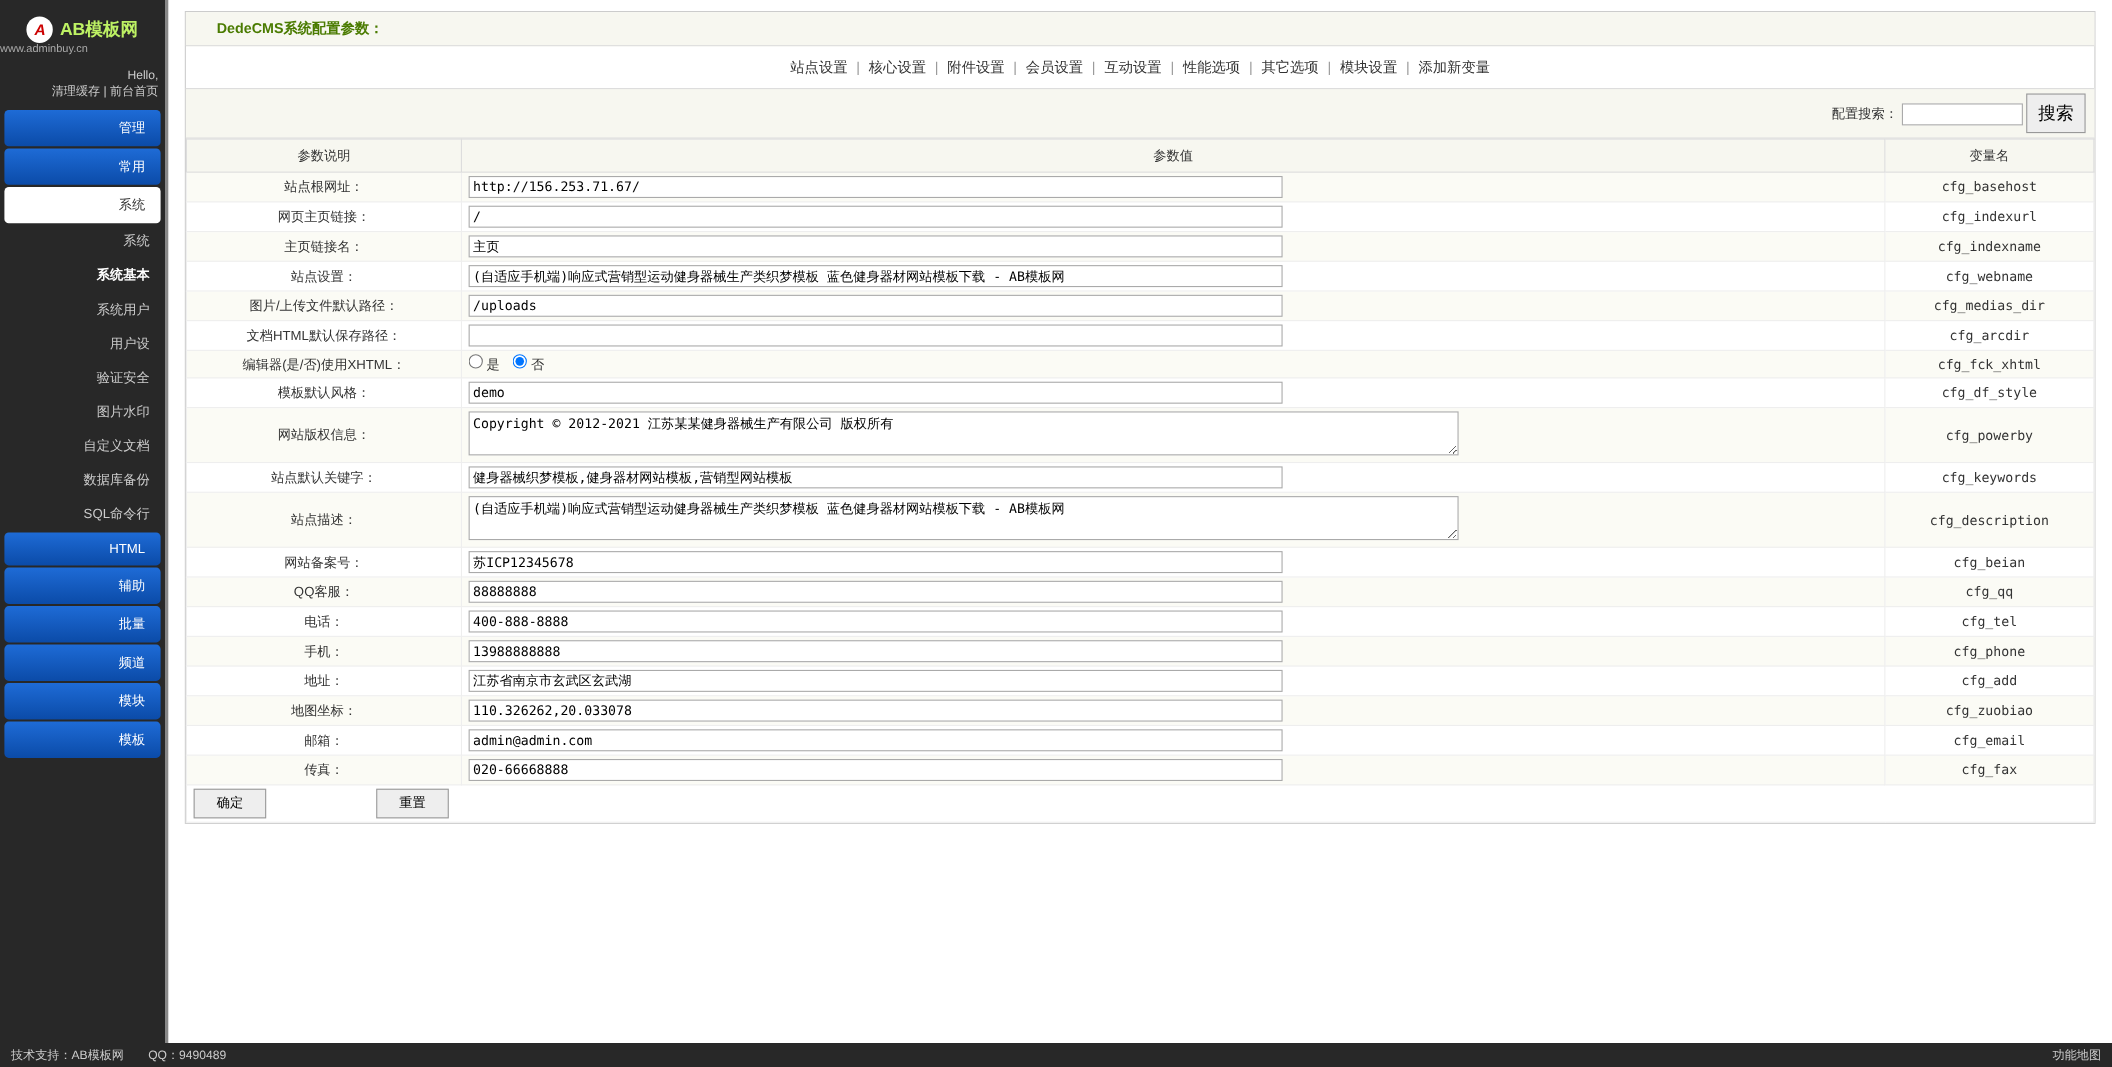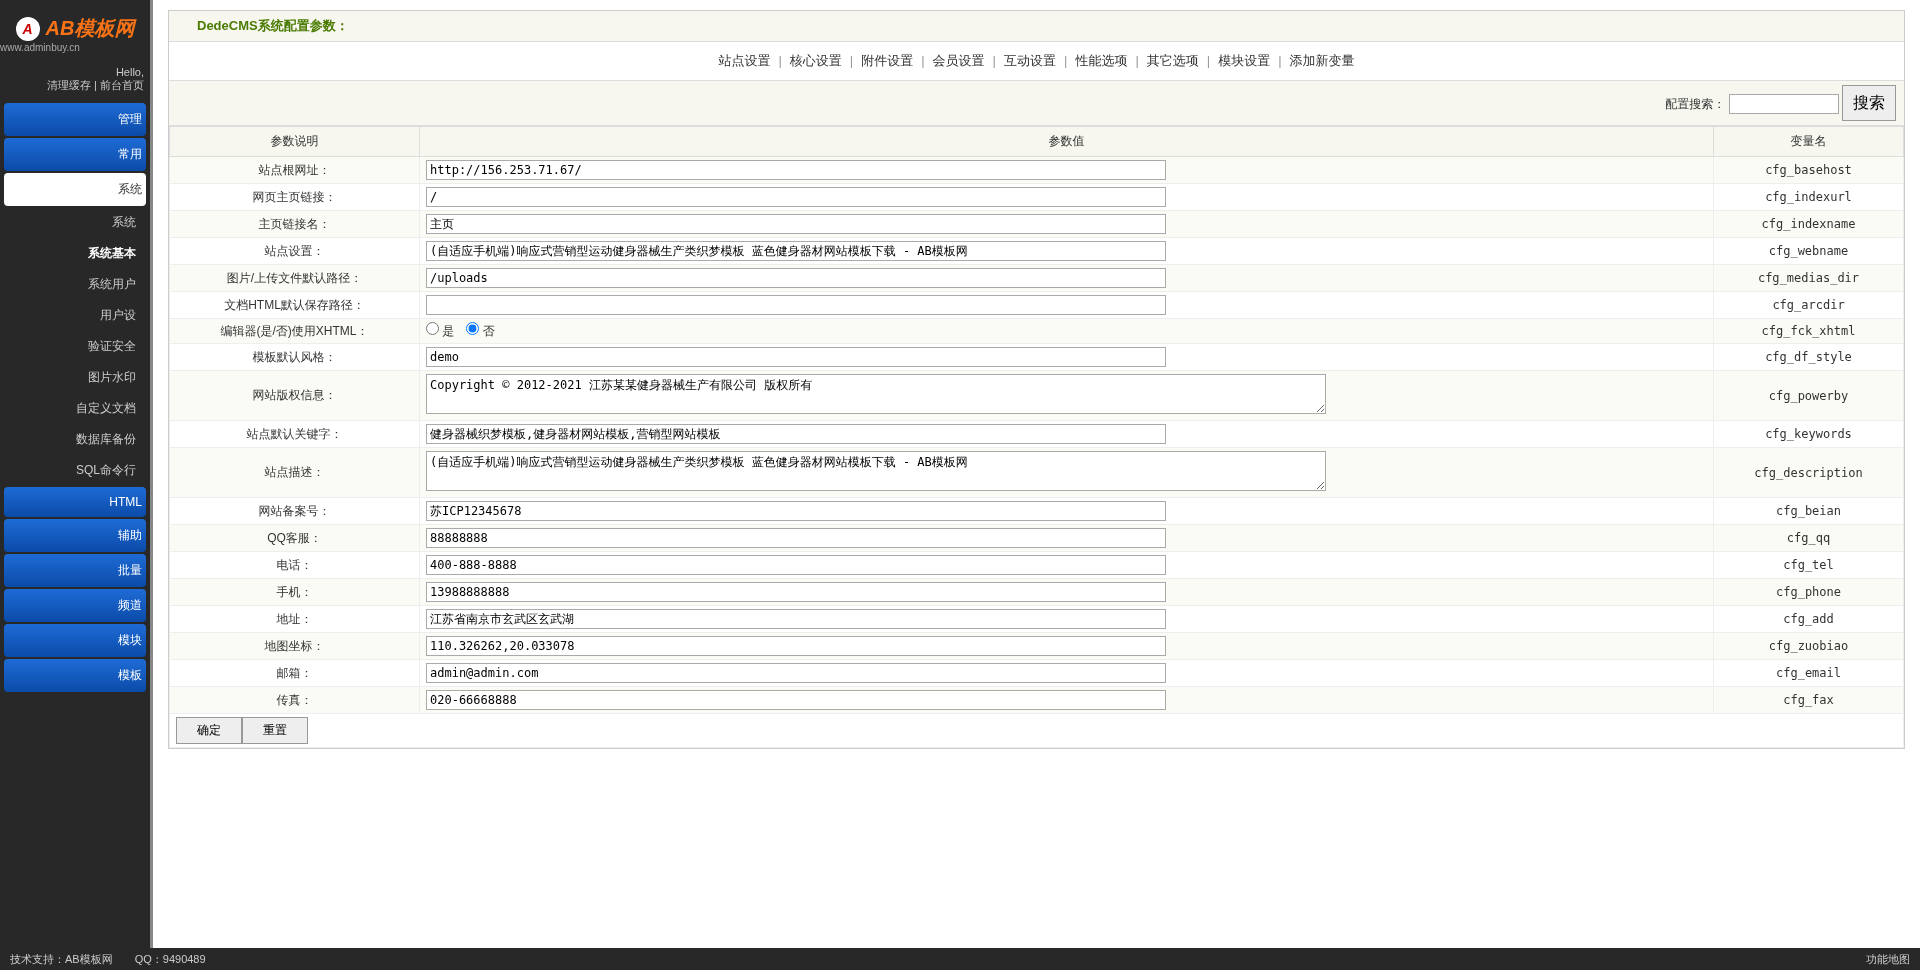--- a/index.html
+++ b/index.html
@@ -1,25 +1,25 @@
 <!DOCTYPE html>
 <html><head>
 <meta charset="utf-8">
 <style>
 *{margin:0;padding:0;box-sizing:border-box}
 body{font-family:Arial,"Microsoft YaHei",sans-serif;font-size:12px;background:#fff;color:#333}
 .sidebar{position:fixed;left:0;top:0;width:150px;height:calc(100% - 22px);background:#282828;overflow:hidden;z-index:10}
 .logo{padding:15px 0 5px;text-align:center}
 .logo-badge{display:inline-flex;align-items:center;gap:6px}
 .logo-circle{width:24px;height:24px;border-radius:50%;background:#fff;display:flex;align-items:center;justify-content:center;color:#c00;font-weight:bold;font-style:italic;font-size:14px}
-.logo-text{color:#f97316;font-size:20px;font-weight:bold;font-style:italic}
+.logo-text{color:#bef264;font-size:16px;font-weight:bold;}
 .logo-url{color:#aaa;font-size:10px;text-align:left;display:block}
 .top-links{text-align:right;padding:8px 6px;color:#ccc;font-size:11px}
 .top-links span{cursor:pointer}
-.menu-item{display:block;padding:8px 4px;text-align:right;color:#fff;font-size:12px;cursor:pointer;border-radius:4px;margin:2px 4px}
+.menu-item{display:block;padding:8px 14px;text-align:right;color:#fff;font-size:12px;cursor:pointer;border-radius:4px;margin:2px 4px}
 .menu-item.blue{background:linear-gradient(#1e6bd6,#0b4ba8)}
 .menu-item.sub{background:transparent;color:#ccc;padding:6px 10px}
 .menu-item.active-white{background:#fff;color:#333}
 .main{margin-left:150px;padding:10px 15px 40px;min-height:100vh;border-left:3px solid #888}
 .panel{border:1px solid #ccc}
 .panel-title{background:#f7f7f0;border-bottom:1px solid #ddd;padding:6px 28px;color:#4a7b00;font-weight:bold;font-size:13px}
 .tabbar{text-align:center;padding:10px 0;font-size:13px}
 .tabbar a{color:#333;text-decoration:none;padding:0 4px;cursor:pointer}
 .tabbar .sep{color:#999;padding:0 4px}
 .search-row{background:#f7f7f0;border-top:1px solid #ddd;border-bottom:1px solid #ddd;padding:4px 8px;text-align:right}
@@ -29,21 +29,21 @@
 table.cfg th{background:#f7f7f0;border:1px solid #ddd;padding:6px;font-weight:normal;font-size:12px;text-align:center}
 table.cfg td{border:1px solid #eee;padding:3px 6px;font-size:12px;vertical-align:middle}
 table.cfg tr:nth-child(odd) td{background:#fbfbf5}
 table.cfg tr:nth-child(even) td{background:#fff}
 .col-label{width:250px;text-align:center}
 .col-var{width:190px;text-align:center;font-family:monospace}
 .col-val input[type=text]{width:740px;height:20px;border:1px solid #aaa;font-family:monospace;font-size:12px;padding:0 3px}
 .col-val textarea{width:900px;height:40px;border:1px solid #aaa;font-family:monospace;font-size:12px;padding:2px 3px;resize:both}
 .radio-wrap label{margin-right:12px;font-size:12px}
 .btnrow td{text-align:left;padding:10px 0 10px 150px;background:#fff!important}
-.btnrow input{padding:4px 20px;font-size:12px;border:1px solid #999;background:#eee;cursor:pointer;}
+.btnrow input{padding:4px 20px;font-size:12px;border:1px solid #999;background:#eee;cursor:pointer;margin-right:100px}
 .footer{position:fixed;bottom:0;left:0;right:0;height:22px;background:#282828;color:#ccc;font-size:11px;padding:4px 10px;display:flex;justify-content:space-between;z-index:20}
 .footer a{color:#ccc;text-decoration:none;cursor:pointer}
 </style>
 </head>
 <body>
 
 <div class="sidebar">
   <div class="logo">
     <span class="logo-badge">
       <span class="logo-circle">A</span>

